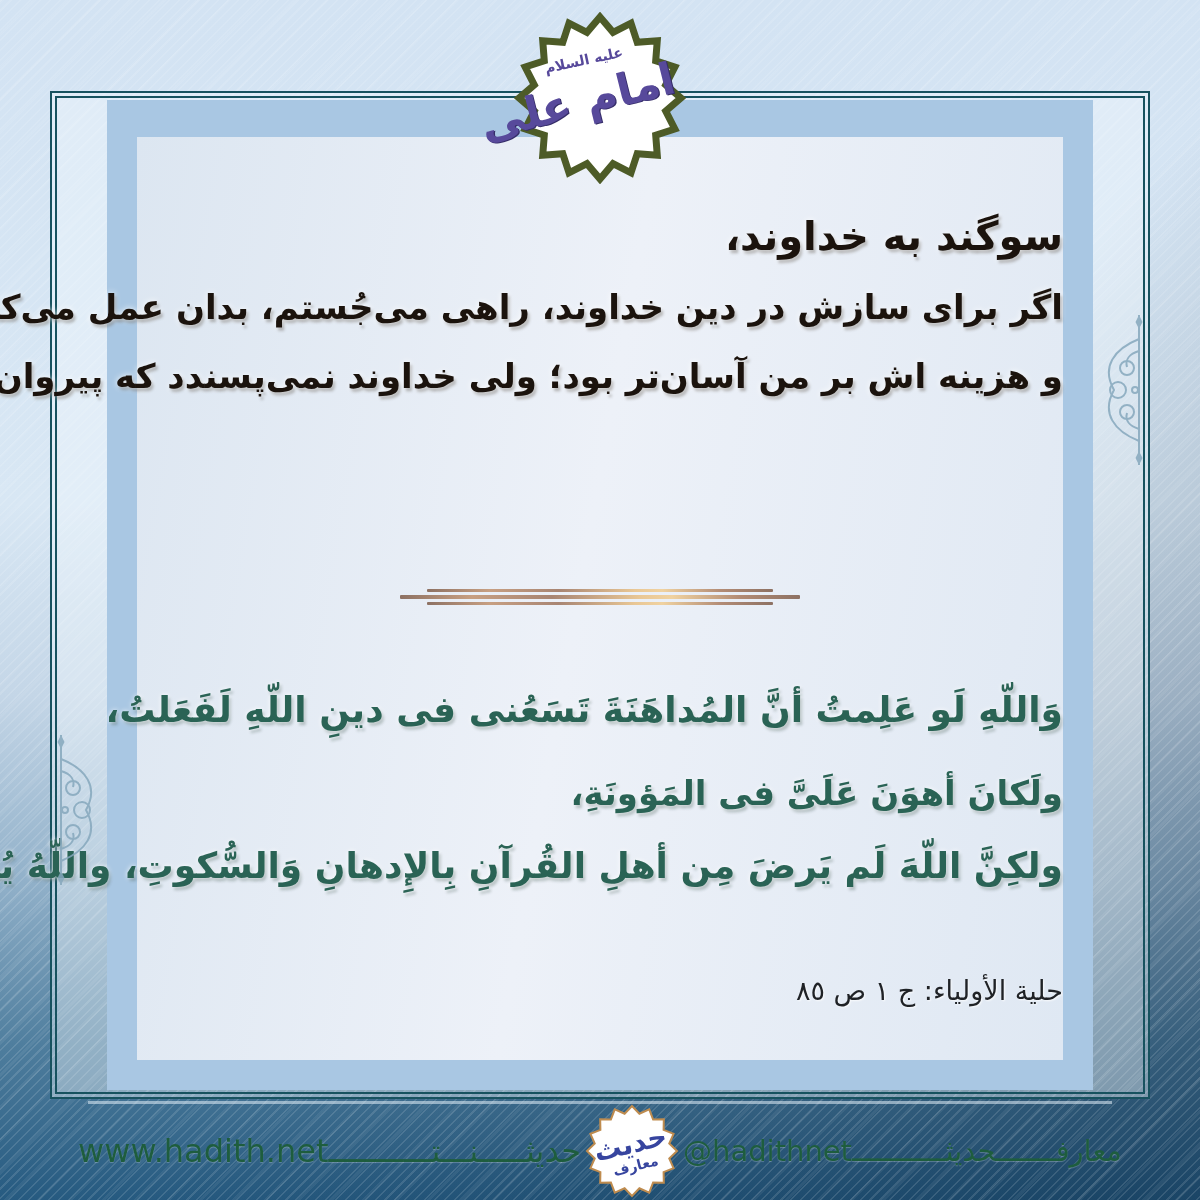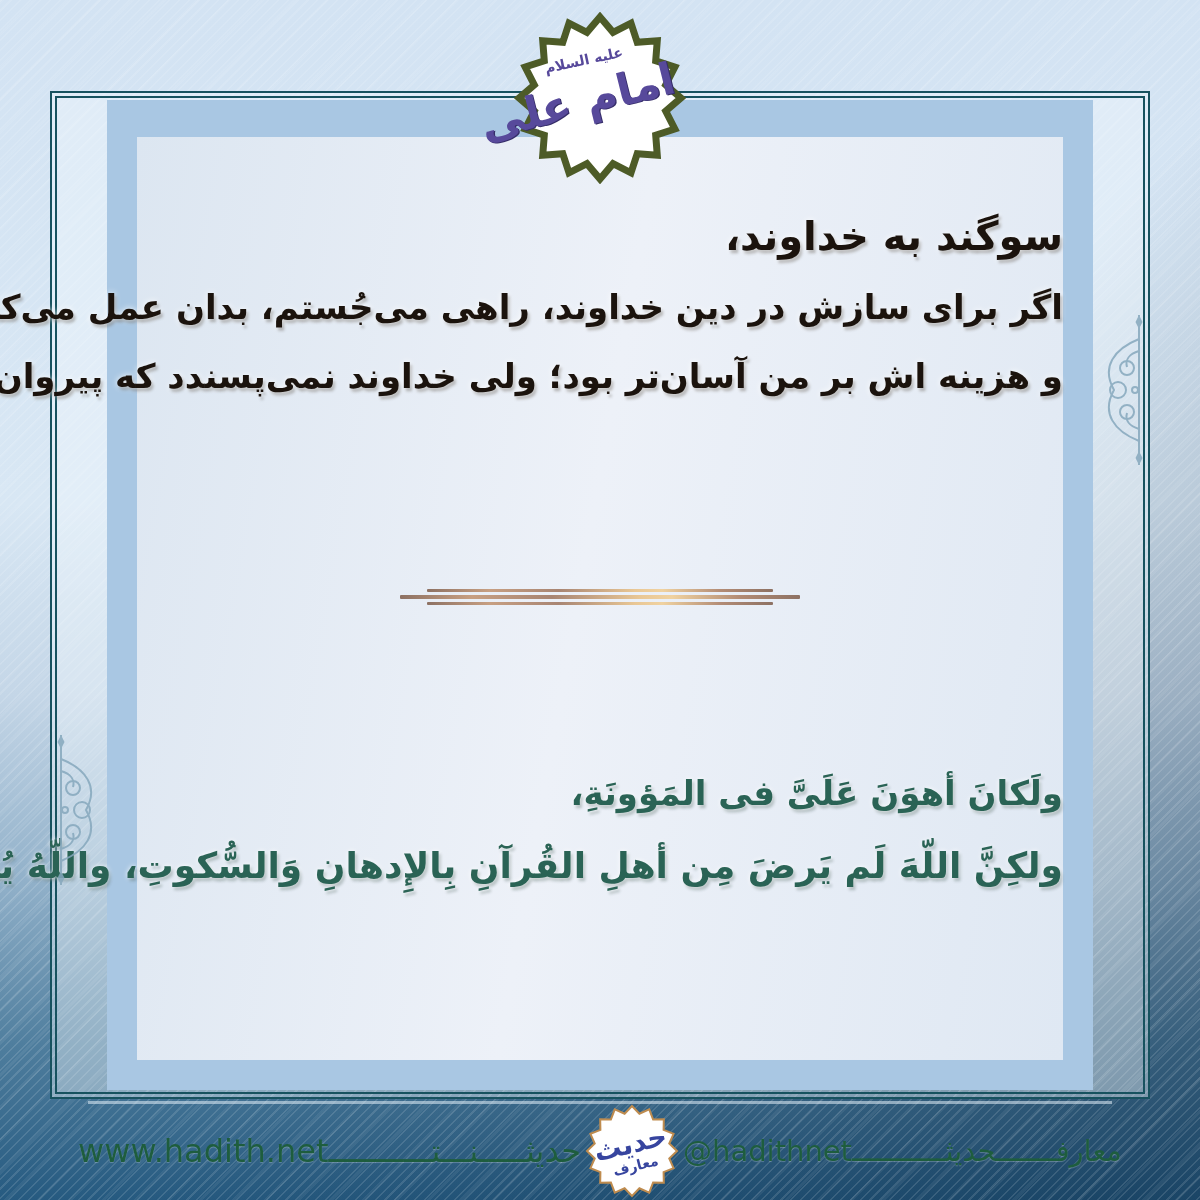--- a/index.html
+++ b/index.html
@@ -120,23 +120,25 @@
     <div class="t-line t1">سوگند به خداوند،</div>
     <div class="t-line t2">اگر برای سازش در دین خداوند، راهی می‌جُستم، بدان عمل می‌کردم</div>
     <div class="t-line t3">و هزینه اش بر من آسان‌تر بود؛ ولی خداوند نمی‌پسندد که پیروان قرآن،</div>
 
     <div class="divider">
       <span class="bar short"></span>
       <span class="bar long"></span>
       <span class="bar short"></span>
     </div>
 
+    <div class="a-line a1">وَاللّهِ لَو عَلِمتُ أنَّ المُداهَنَةَ تَسَعُنی فی دينِ اللّهِ لَفَعَلتُ،</div>
     <div class="a-line a2">ولَكانَ أهوَنَ عَلَیَّ فی المَؤونَةِ،</div>
     <div class="a-line a3">ولكِنَّ اللّهَ لَم يَرضَ مِن أهلِ القُرآنِ بِالإِدهانِ وَالسُّكوتِ، واللّهُ يُعصی.</div>
 
+    <div class="citation">حلية الأولياء: ج ١ ص ٨٥</div>
   </div>
 
   <svg class="ornament orn-left" viewBox="0 0 48 150" aria-hidden="true">
     <line x1="5" y1="0" x2="5" y2="150"></line>
     <path class="fill" d="M5 0 l3.5 7 -3.5 7 -3.5 -7 z"></path>
     <path class="fill" d="M5 136 l3.5 7 -3.5 7 -3.5 -7 z"></path>
     <path d="M5 24 C30 34 43 52 30 75 C43 98 30 116 5 126"></path>
     <circle cx="17" cy="53" r="7"></circle>
     <circle cx="26" cy="75" r="8"></circle>
     <circle cx="17" cy="97" r="7"></circle>

